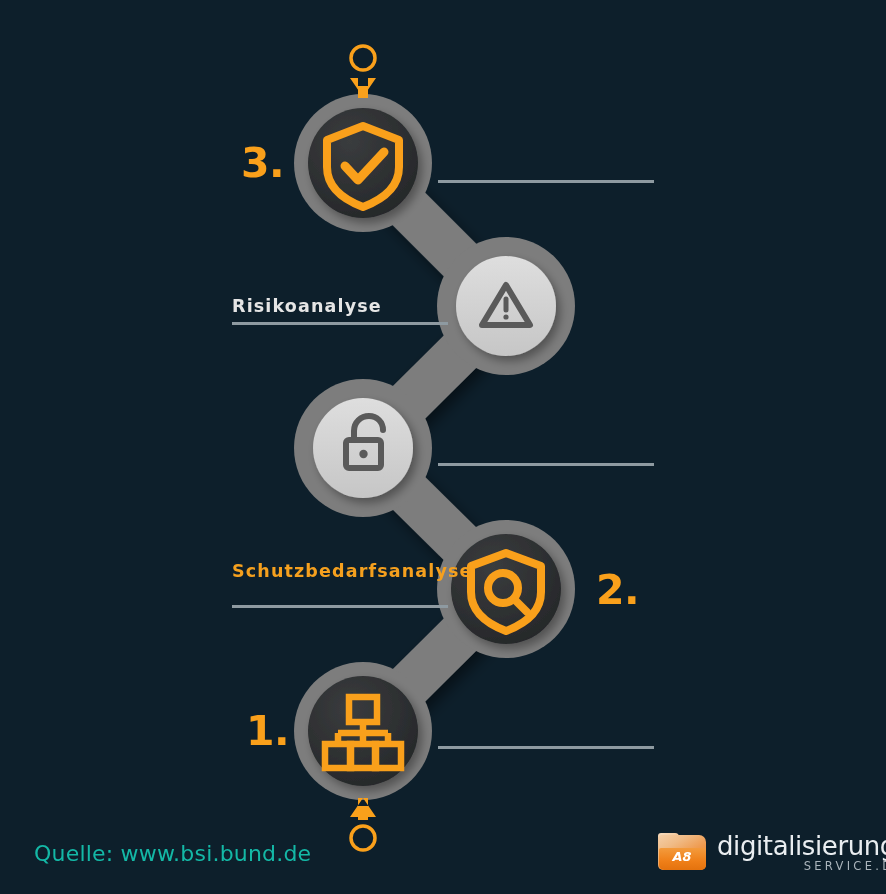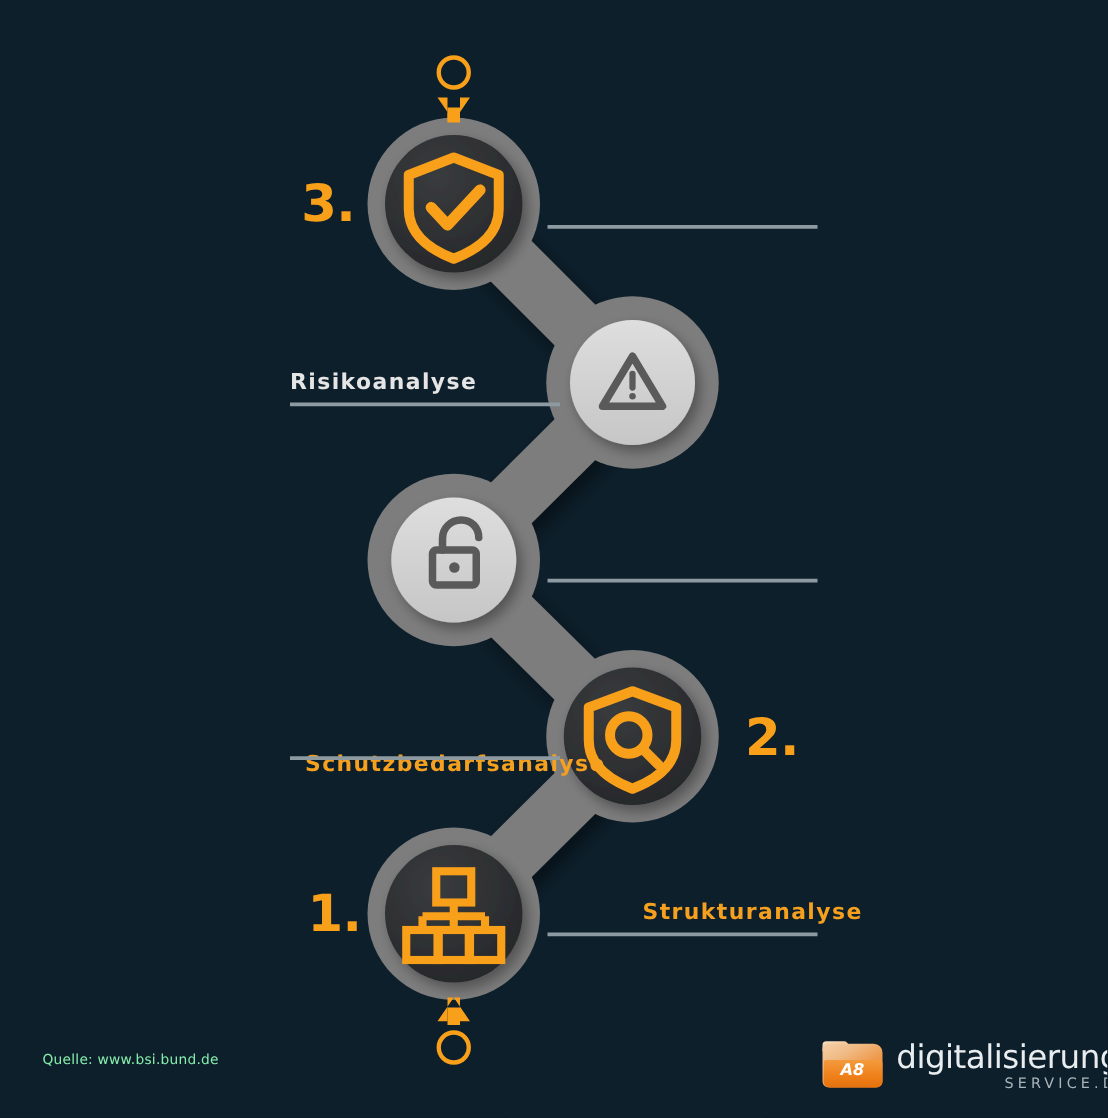--- a/index.html
+++ b/index.html
@@ -43,22 +43,22 @@
     color: #f9a01b;
     font-size: 41px;
     font-weight: 700;
     letter-spacing: -0.5px;
     line-height: 1;
   }
   .source {
     position: absolute;
     left: 34px;
     top: 841px;
-    color: #86efac;
-    font-size: 11px;
+    color: #14b8a6;
+    font-size: 22px;
     letter-spacing: 0.2px;
   }
   
   .logo {
     position: absolute;
     left: 658px;
     top: 833px;
     display: flex;
     align-items: center;
     gap: 9px;
@@ -212,25 +212,24 @@
   </svg>
 
   <div class="rule" style="left:438px; top:180px; width:216px;"></div>
   <div class="num" style="left:241px; top:143px;">3.</div>
 
   <div class="label gray" style="left:232px; top:296px;">Risikoanalyse</div>
   <div class="rule" style="left:232px; top:322px; width:216px;"></div>
 
   <div class="rule" style="left:438px; top:463px; width:216px;"></div>
 
-  <div class="label orange" style="left:232px; top:602px;margin-left:12px;">Schutzbedarfsanalyse</div>
+  <div class="label orange" style="left:232px; top:561px;">Schutzbedarfsanalyse</div>
   <div class="rule" style="left:232px; top:605px; width:216px;"></div>
   <div class="num" style="left:596px; top:570px;">2.</div>
 
-  <div class="label orange" style="left:514px; top:720px;">Strukturanalyse</div>
   <div class="rule" style="left:438px; top:746px; width:216px;"></div>
   <div class="num" style="left:246px; top:711px;">1.</div>
 
   <div class="source">Quelle: www.bsi.bund.de</div>
 
   <div class="logo">
     <div class="logo-mark">
       <div class="logo-folder-tab"></div>
       <div class="logo-folder-back"></div>
       <div class="logo-folder-front"></div>

